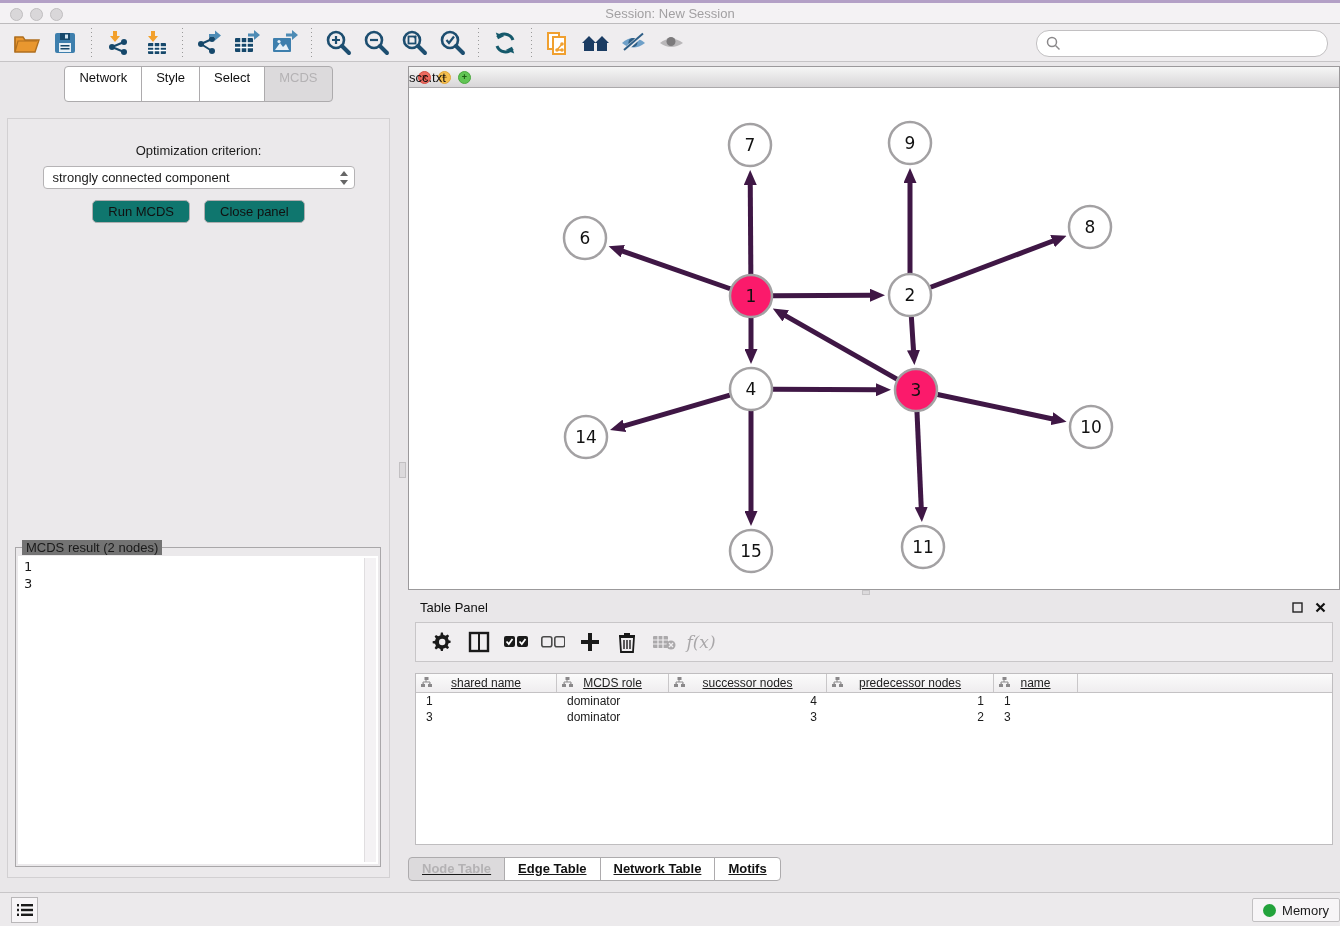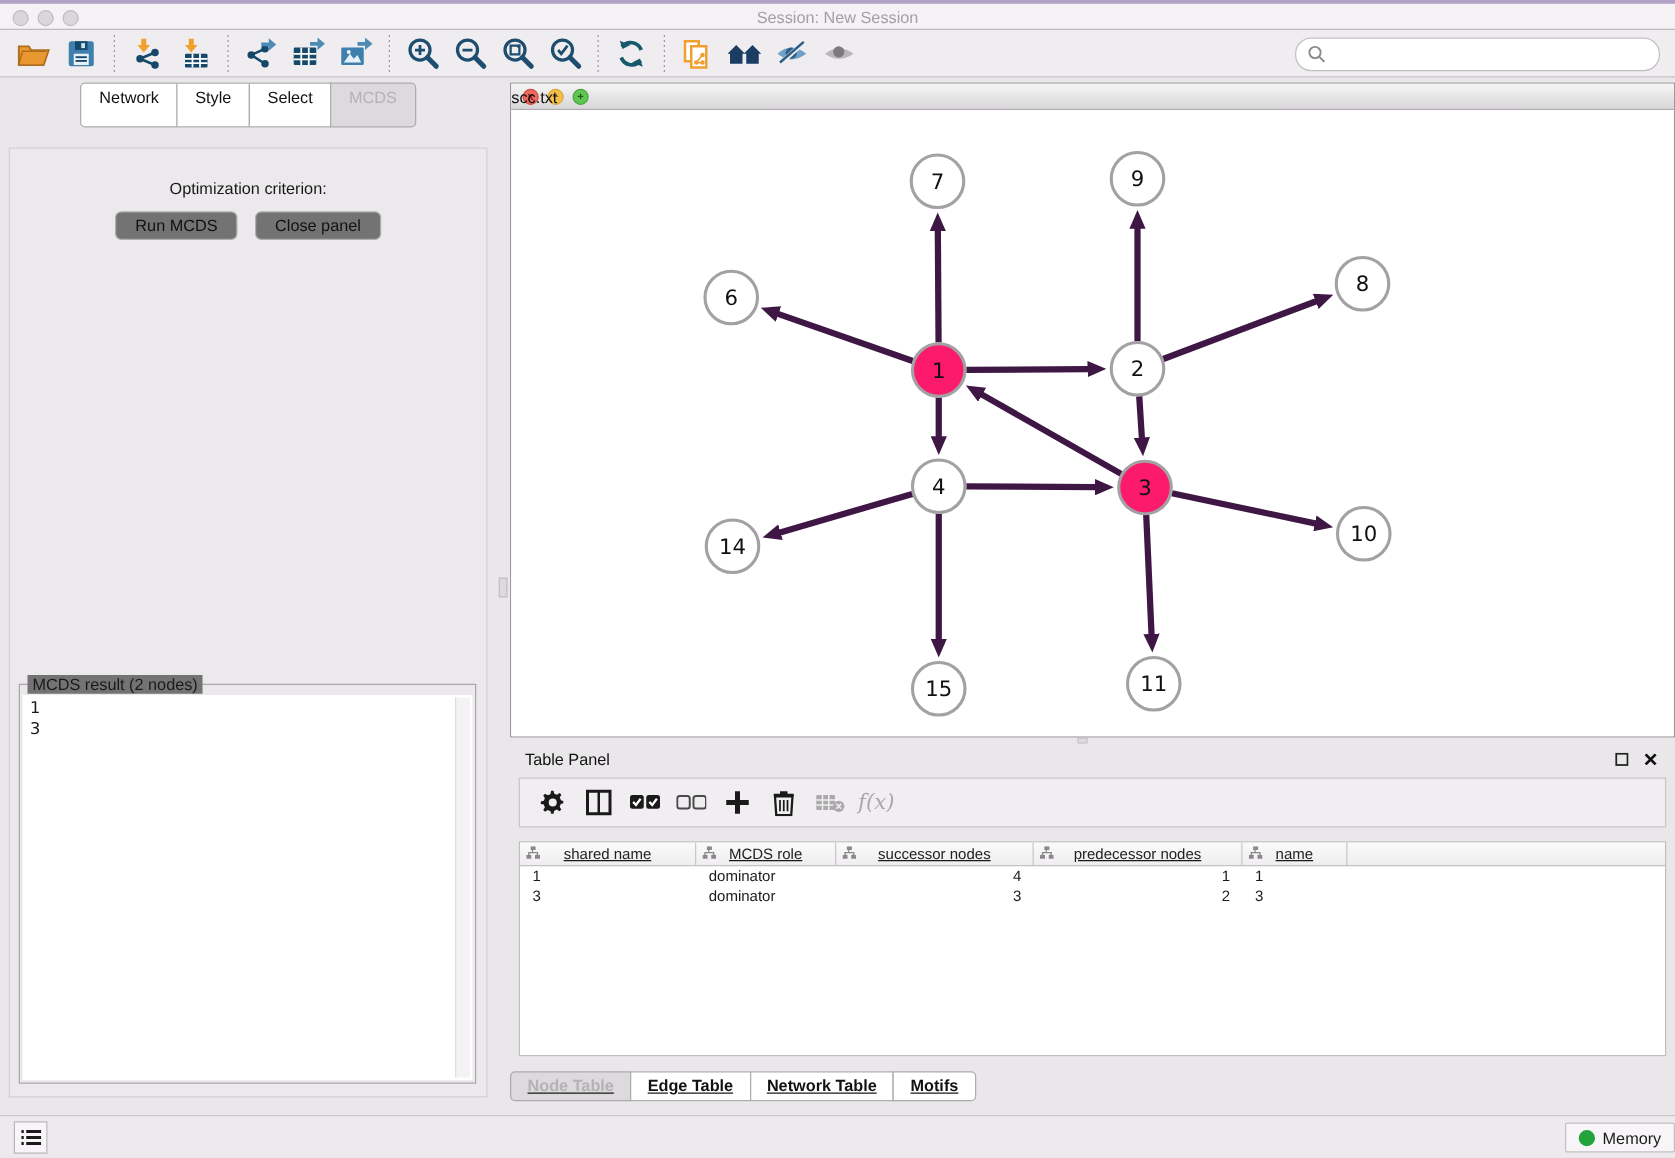--- a/index.html
+++ b/index.html
@@ -36,21 +36,21 @@
   .tab:last-child { border-radius:0 4px 4px 0; }
   .tab.active-disabled { background:#DCDADC; color:#B4B2B4; }
 
   #cp-body { position:absolute; left:7px; right:7px; top:52px; bottom:4px;
     background:#EBE9EB; border:1px solid #D2D0D2; }
   #opt-label { text-align:center; margin-top:24px; font-size:13px; }
   #criterion-select { margin:8px auto 0; width:312px; height:23px; background:#fff;
     border:1px solid #B5B3B5; border-radius:4px; display:flex; align-items:center; padding:0 4px 0 9px; font-size:13px; }
   #criterion-select .sel-label { flex:1; }
   .cp-buttons { display:flex; justify-content:center; gap:14px; margin-top:11px; }
-  .mac-btn { background:#737373; border:1px solid #AFADAF; border-radius:5px; height:23px;
+  .mac-btn { background:#0f766e; border:1px solid #AFADAF; border-radius:5px; height:23px;
     padding:0 15px; font-size:13px; display:flex; align-items:center; color:#111; }
 
   #result-group { position:absolute; left:7px; top:428px; right:8px; bottom:10px;
     border:1px solid #A9A7A9; }
   #result-legend { position:absolute; top:-8px; left:6px; background:#737373; padding:0 4px; font-size:13px; }
   #result-box { position:absolute; inset:8px 2px 2px 2px; background:#fff; }
   #result-text { position:absolute; inset:2px 14px 2px 6px; white-space:pre; font-size:13px; line-height:17px; font-family:"DejaVu Sans",sans-serif; }
   #result-scrollbar { position:absolute; top:2px; right:2px; bottom:2px; width:12px; background:#F4F2F4; border-left:1px solid #E0DEE0; }
 
   
@@ -250,20 +250,27 @@
 
 <div id="control-panel">
   <div class="tabbar" id="cp-tabbar">
       <div class="tab">Network</div>
       <div class="tab">Style</div>
       <div class="tab">Select</div>
       <div class="tab active-disabled">MCDS</div>
     </div>
   <div id="cp-body">
     <div id="opt-label">Optimization criterion:</div>
+    <div id="criterion-select">
+      <span class="sel-label">strongly connected component</span>
+      <svg width="12" height="16" viewBox="0 0 12 16">
+          <path d="M6 1 L10 6 L2 6 Z" fill="#666"></path>
+          <path d="M6 15 L10 10 L2 10 Z" fill="#666"></path>
+        </svg>
+    </div>
     <div class="cp-buttons">
       <button class="mac-btn">Run MCDS</button>
       <button class="mac-btn">Close panel</button>
     </div>
     <div id="result-group">
       <span id="result-legend">MCDS result (2 nodes)</span>
       <div id="result-box">
         <div id="result-text">1
 3</div>
         <div id="result-scrollbar"></div>

